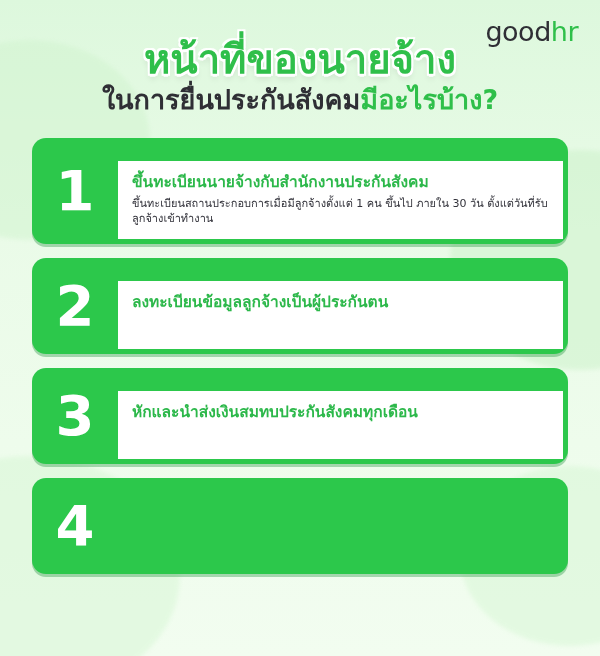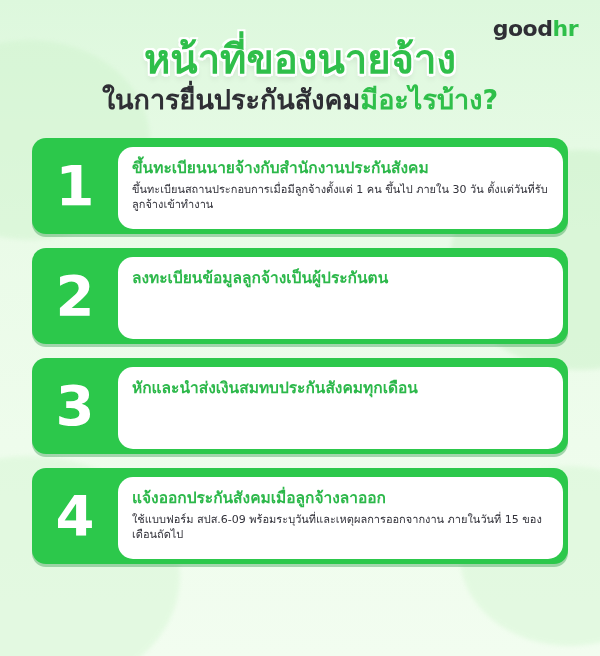--- a/index.html
+++ b/index.html
@@ -31,22 +31,22 @@
   }
   .blob.b1 { width: 240px; height: 200px; left: -90px; top: 40px; }
   .blob.b2 { width: 260px; height: 220px; right: -110px; top: 150px; background:#cdf2cb; }
   .blob.b3 { width: 300px; height: 240px; left: -120px; bottom: -40px; background:#d8f7d6; }
   .blob.b4 { width: 220px; height: 180px; right: -80px; bottom: 10px; background:#d8f7d6; }
 
   .logo {
     position: absolute;
     top: 16px;
     right: 22px;
-    font-size: 22px;
-    font-weight: bold;
+    font-size: 27px;
+    font-weight: normal;
     letter-spacing: -0.5px;
     color: #2f2f35;
     z-index: 5;
     margin-left: 32px;
   }
   .logo .dot {
     color: #2fbf4a;
   }
 
   .headline {
@@ -101,22 +101,22 @@
     align-items: center;
     justify-content: center;
     color: #ffffff;
     font-size: 56px;
     font-weight: bold;
     line-height: 1;
   }
   .body {
     flex: 1 1 auto;
     background: #ffffff;
-    margin: 9px 5px 5px 0;
-    border-radius: 15px;
+    margin: 23px 5px 5px 0;
+    border-radius: 0;
     padding: 11px 14px 12px 14px;
     box-sizing: border-box;
   }
   .card-title {
     color: #2cb84a;
     font-size: 15.5px;
     font-weight: bold;
     line-height: 1.3;
     margin-bottom: 3px;
   }
@@ -166,20 +166,16 @@
 
     <div class="card">
       <div class="num">3</div>
       <div class="body">
         <div class="card-title">หักและนำส่งเงินสมทบประกันสังคมทุกเดือน</div>
       </div>
     </div>
 
     <div class="card">
       <div class="num">4</div>
-      <div class="body">
-        <div class="card-title">แจ้งออกประกันสังคมเมื่อลูกจ้างลาออก</div>
-        <div class="card-desc">ใช้แบบฟอร์ม สปส.6-09 พร้อมระบุวันที่และเหตุผลการออกจากงาน ภายในวันที่ 15 ของเดือนถัดไป</div>
-      </div>
     </div>
 
   </div>
 </div>
 
 </body></html>

